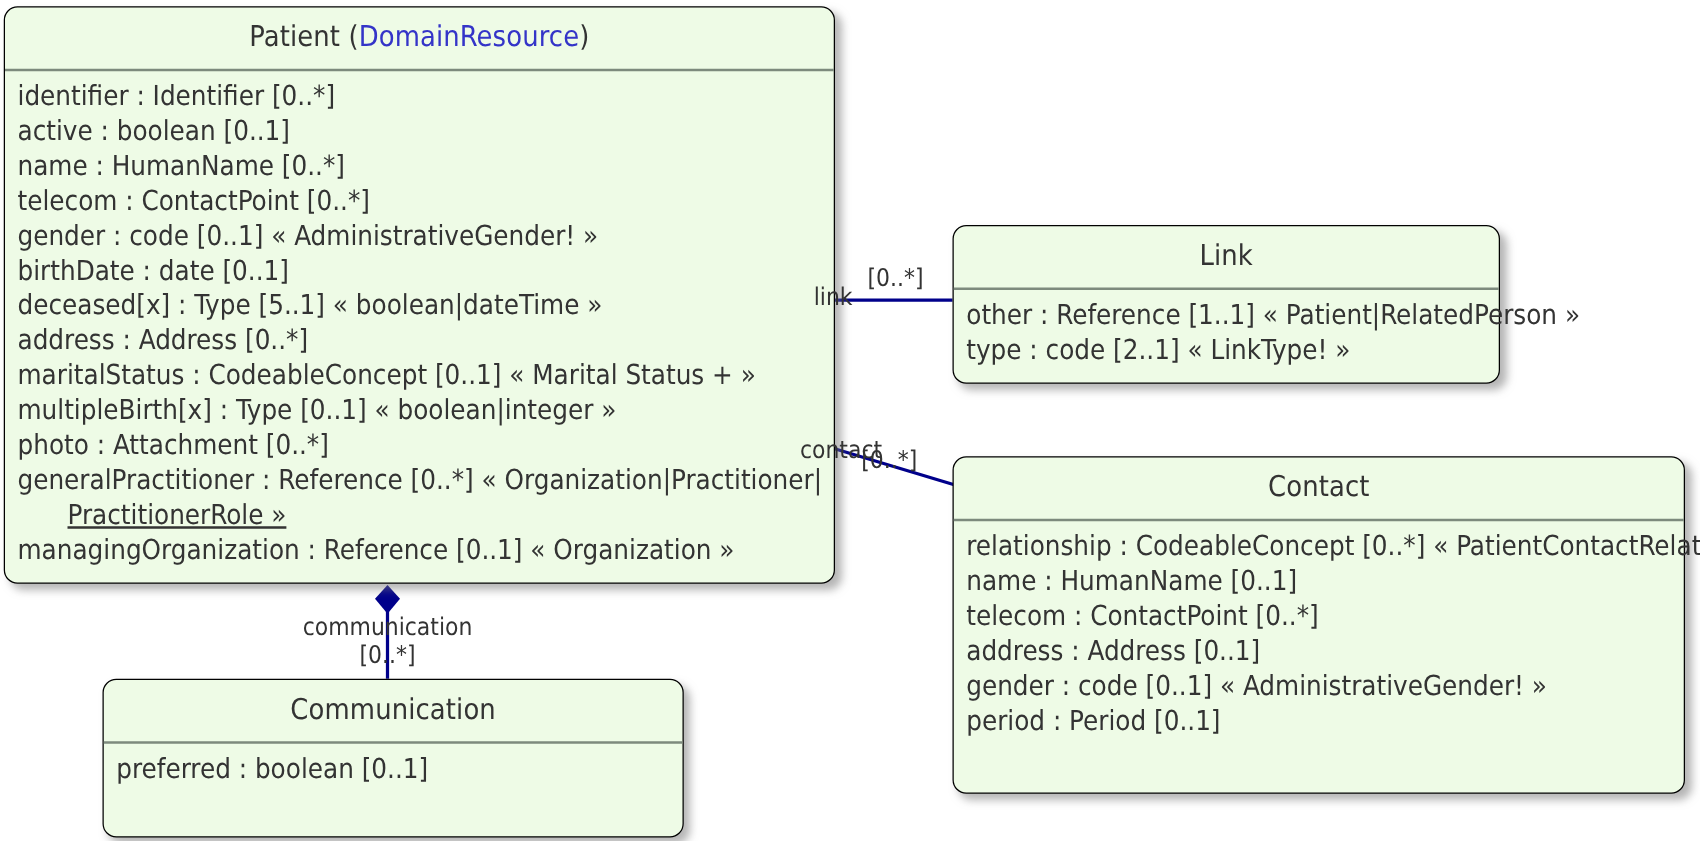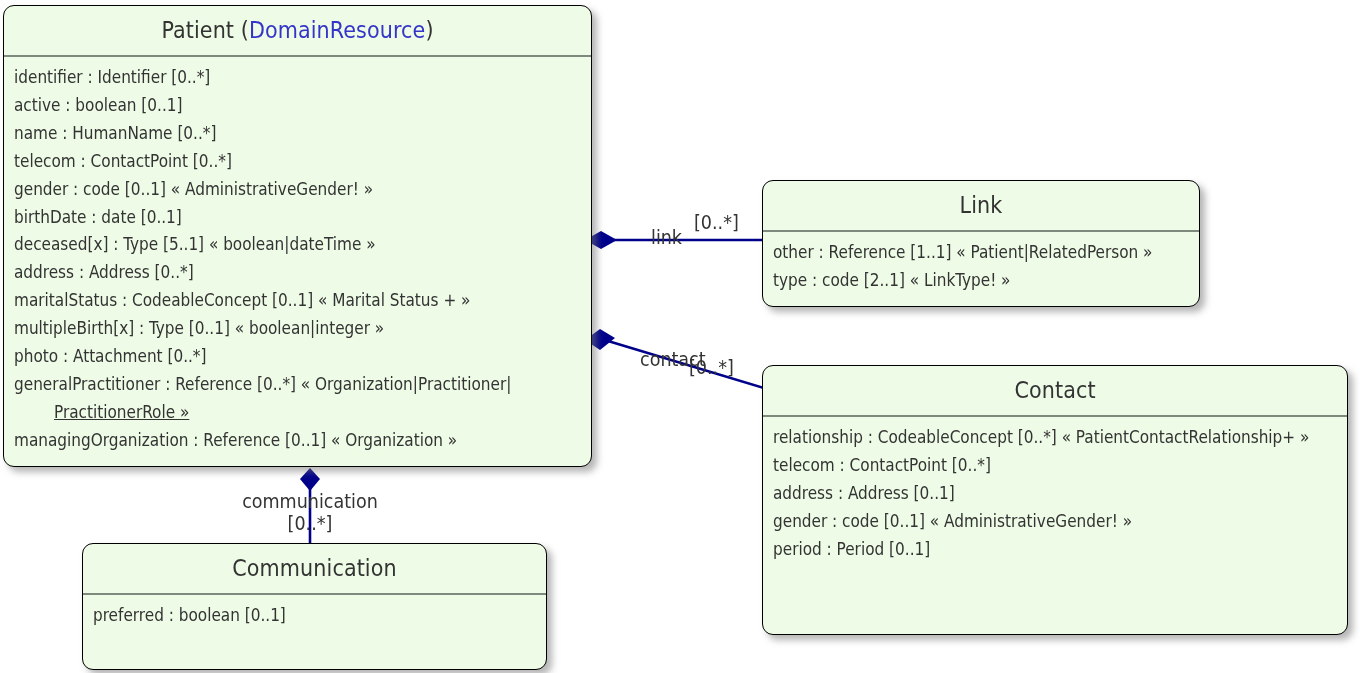--- a/index.html
+++ b/index.html
@@ -42,21 +42,21 @@
   }
   .uml-title .parent-ref { color: #3434c8; }
   .uml-divider {
     height: 2px;
     background: #7d8a7d;
     width: 100%;
   }
   .uml-attrs {
     padding: 7px 0px 8px 10px;
     color: #333333;
-    font-size: 17px;
+    font-size: 22px;
     line-height: 27.9px;
     white-space: nowrap;
   }
   .uml-attrs .attr-line { display: block; }
   .uml-attrs .attr-cont { padding-left: 40px; text-decoration: underline; }
 
   
   #connectors {
     position: absolute;
     left: 0; top: 0;
@@ -99,21 +99,21 @@
 
   <div class="edge-label" style="left:651px; top:227px;">link</div>
   <div class="edge-label" style="left:694px; top:212px;">[0..*]</div>
 
   <div class="edge-label" style="left:640px; top:349px;">contact</div>
   <div class="edge-label" style="left:689px; top:357px;">[0..*]</div>
 
   <div class="edge-label centered" style="left:210px; top:491px; width:200px;">communication</div>
   <div class="edge-label centered" style="left:210px; top:513px; width:200px;">[0..*]</div>
 
-  <div class="uml-class" style="left:3px; top:5px; width:589px; height:462px;">
+  <div class="uml-class" style="left:3px; top:5px; width:665px; height:462px;">
     <div class="uml-title">
       <span>Patient </span><span>(</span><span class="parent-ref">DomainResource</span><span>)</span>
     </div>
     <div class="uml-divider"></div>
     <div class="uml-attrs">
       <span class="attr-line">identifier : Identifier [0..*]</span>
       <span class="attr-line">active : boolean [0..1]</span>
       <span class="attr-line">name : HumanName [0..*]</span>
       <span class="attr-line">telecom : ContactPoint [0..*]</span>
       <span class="attr-line">gender : code [0..1] « AdministrativeGender! »</span>
@@ -136,20 +136,21 @@
       <span class="attr-line">other : Reference [1..1] « Patient|RelatedPerson »</span>
       <span class="attr-line">type : code [2..1] « LinkType! »</span>
     </div>
   </div>
 
   <div class="uml-class" style="left:762px; top:365px; width:586px; height:270px;">
     <div class="uml-title">Contact</div>
     <div class="uml-divider"></div>
     <div class="uml-attrs">
       <span class="attr-line">relationship : CodeableConcept [0..*] « PatientContactRelationship+ »</span>
+      <span class="attr-line">name : HumanName [0..1]</span>
       <span class="attr-line">telecom : ContactPoint [0..*]</span>
       <span class="attr-line">address : Address [0..1]</span>
       <span class="attr-line">gender : code [0..1] « AdministrativeGender! »</span>
       <span class="attr-line">period : Period [0..1]</span>
     </div>
   </div>
 
   <div class="uml-class" style="left:82px; top:543px; width:465px; height:127px; overflow:visible;">
     <div class="uml-title">Communication</div>
     <div class="uml-divider"></div>

